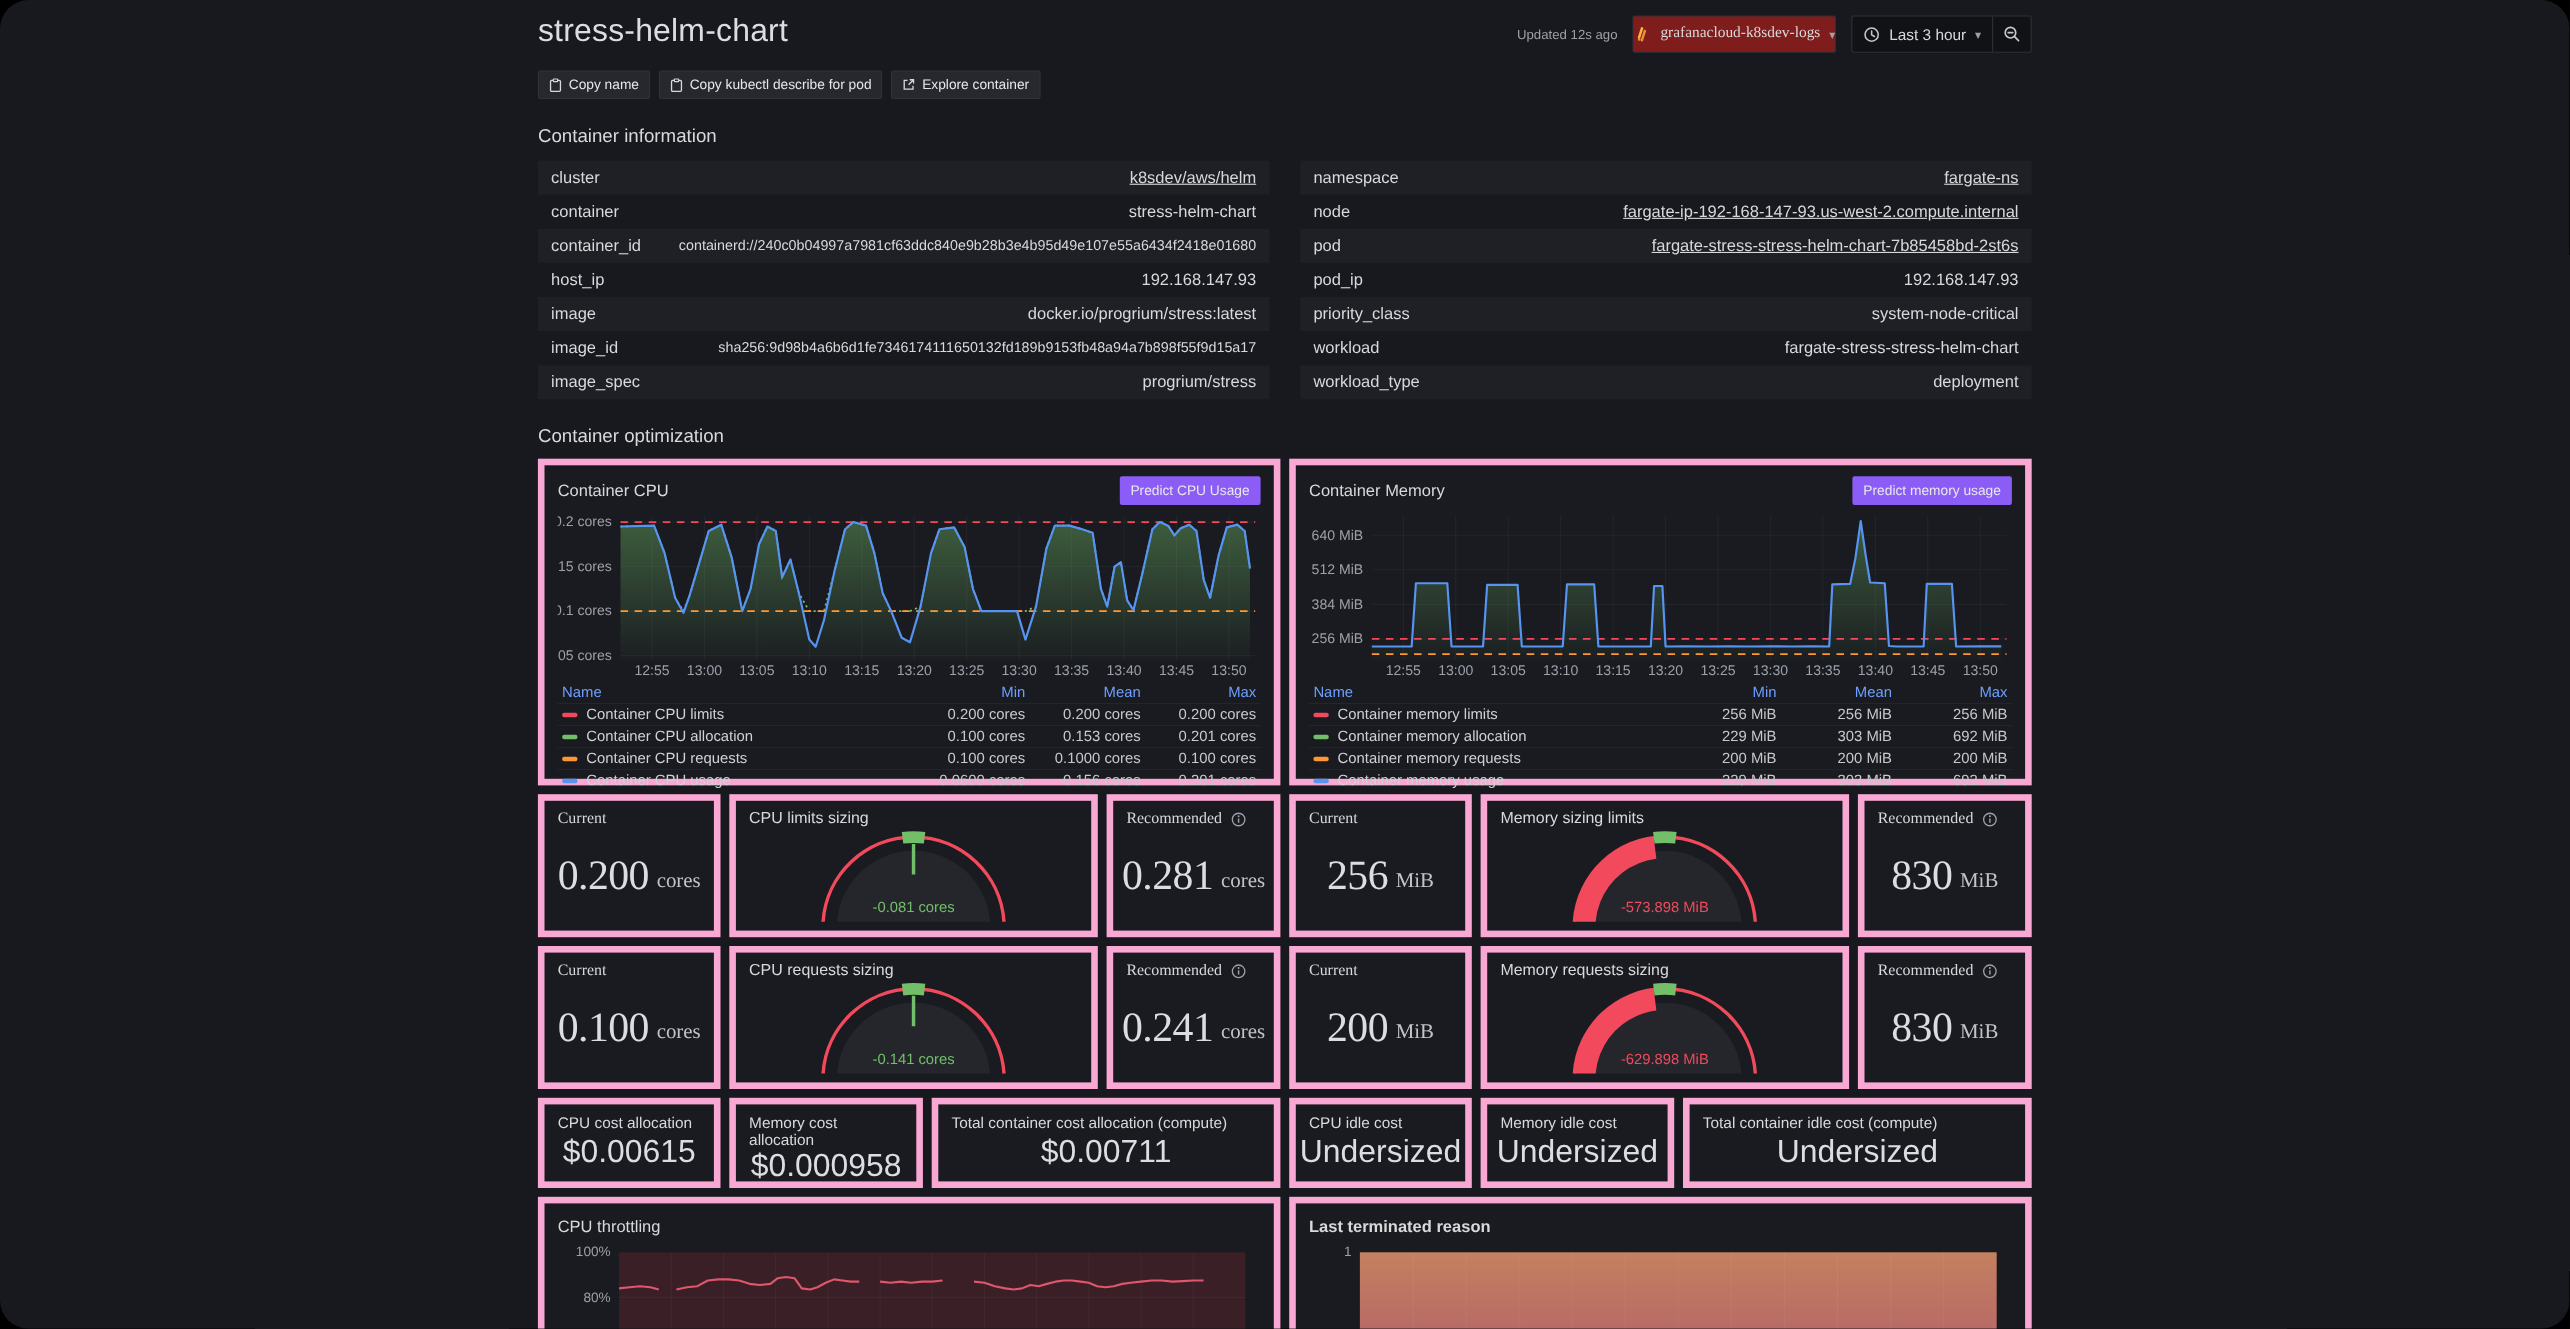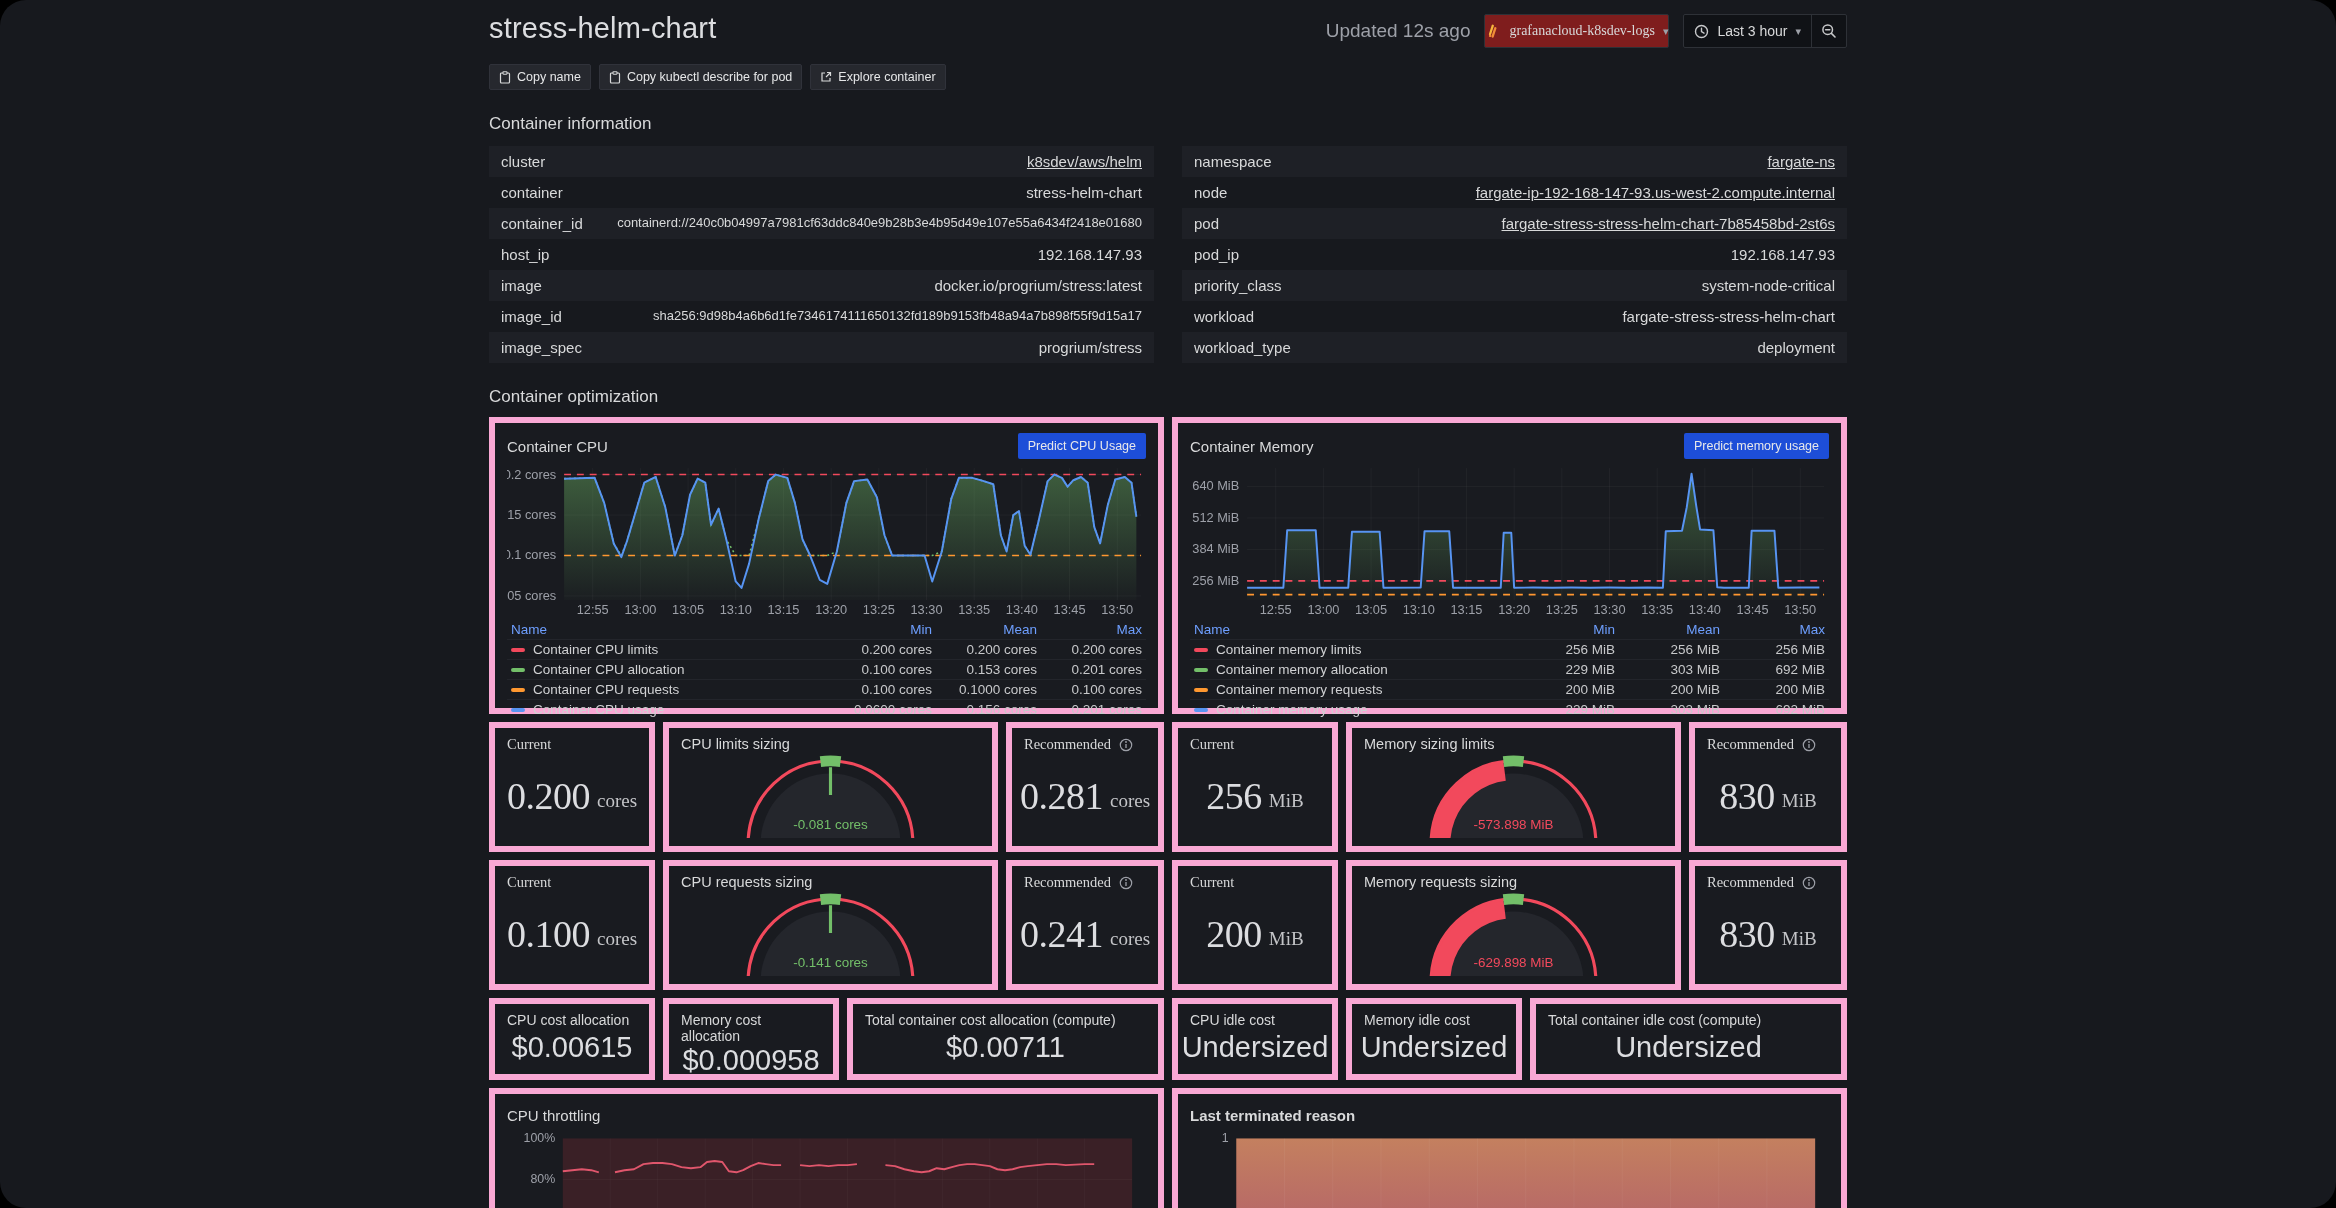--- a/index.html
+++ b/index.html
@@ -5,21 +5,21 @@
   html,body{margin:0;padding:0;background:#000;}
   body{width:2336px;height:1208px;overflow:hidden;position:relative;}
   .page{position:absolute;inset:0;background:#17191e;border-radius:26px;overflow:hidden;
         font-family:"Liberation Sans",sans-serif;color:#d8d9da;}
   .content{width:1358px;margin:0 auto;padding-top:12px;}
 
   
   .hdr-row{display:flex;justify-content:space-between;align-items:flex-start;}
   .page-title{font-size:29px;font-weight:500;color:#dcdde0;letter-spacing:.2px;}
   .hdr-right{display:flex;align-items:center;gap:14px;margin-top:2px;}
-  .updated{font-size:19px;color:#9da0a8;}
+  .updated{font-size:12px;color:#9da0a8;}
   .picker{display:flex;align-items:center;gap:8px;background:#7f1d1d;border:1px solid #2e3137;
           border-radius:2px;height:32px;padding:0 0;font-size:14px;color:#d8d9da;cursor:pointer;font-family:Liberation Serif, serif;}
   .timebox{display:flex;align-items:stretch;background:#101216;border:1px solid #2e3137;border-radius:2px;height:32px;}
   .timebox .seg{display:flex;align-items:center;gap:8px;padding:0 10px;font-size:14px;cursor:pointer;}
   .timebox .zoombtn{display:flex;align-items:center;padding:0 9px;border-left:1px solid #2e3137;cursor:pointer;}
   .chev{color:#9da0a8;font-size:11px;}
 
   
   .toolbar{display:flex;gap:8px;margin-top:16px;}
   .tbtn{display:flex;align-items:center;gap:6px;height:24px;padding:0 9px;background:#26282e;
@@ -36,21 +36,21 @@
   .info-val{color:#d8d9da;text-align:right;word-break:break-all;flex:1;}
   .info-val.small{font-size:13px;line-height:1.45;}
   .info-val.link{text-decoration:underline;cursor:pointer;}
 
   
   .panel{background:#191b20;border:6px solid #f9a8d4;box-sizing:border-box;}
   .opt-grid{display:grid;grid-template-columns:1fr 1fr;gap:8px;margin-top:4px;}
   .chart-panel{height:297px;padding:9px 12px 4px;display:flex;flex-direction:column;}
   .panel-hdr{display:flex;justify-content:space-between;align-items:center;height:28px;flex:none;}
   .panel-title{font-size:15px;color:#d8d9da;}
-  .predict-btn{background:#1d4ed8;border-radius:2px;font-size:12.5px;height:26px;padding:0 10px;
+  .predict-btn{background:#8b5cf6;border-radius:2px;font-size:12.5px;height:26px;padding:0 10px;
                display:flex;align-items:center;color:#e8e8ea;cursor:pointer;}
   .chart-svg{width:100%;height:158px;flex:none;}
 
   
   .legend{margin-top:2px;font-size:13.5px;}
   .lg-row{display:grid;grid-template-columns:1fr 105px 105px 105px;padding:2px 4px;align-items:center;}
   .lg-row + .lg-row{border-top:1px solid #23252b;}
   .lg-head span{color:#6e9fff;}
   .lg-name{display:flex;align-items:center;gap:8px;color:#d0d1d3;cursor:pointer;}
   .lg-mark{display:inline-block;width:14px;height:4px;border-radius:2px;flex:none;}

